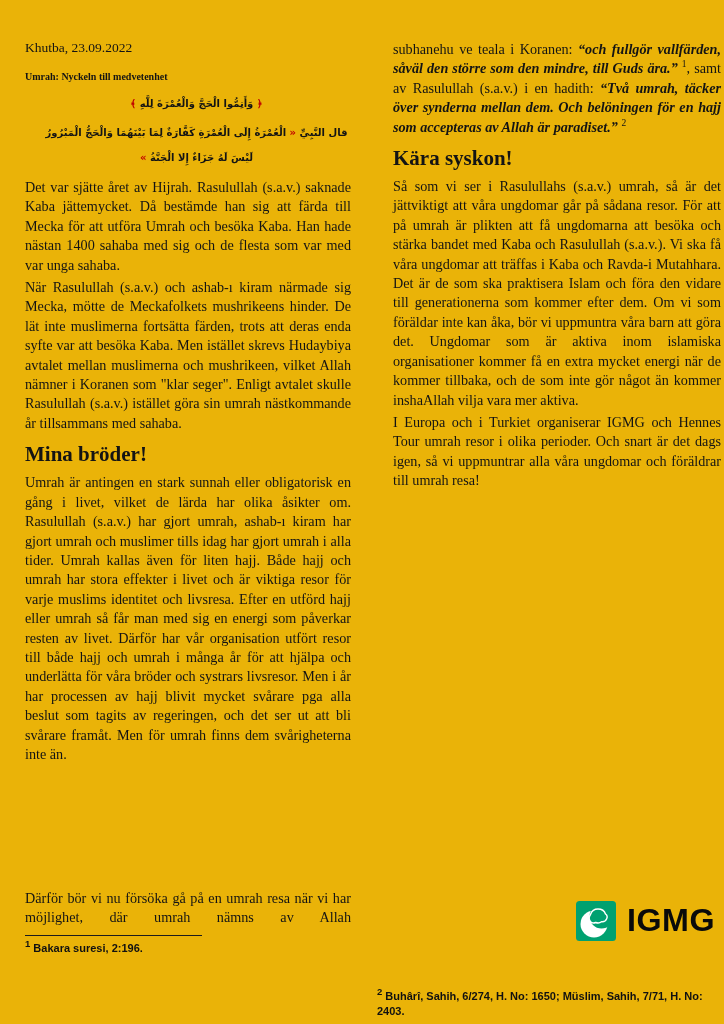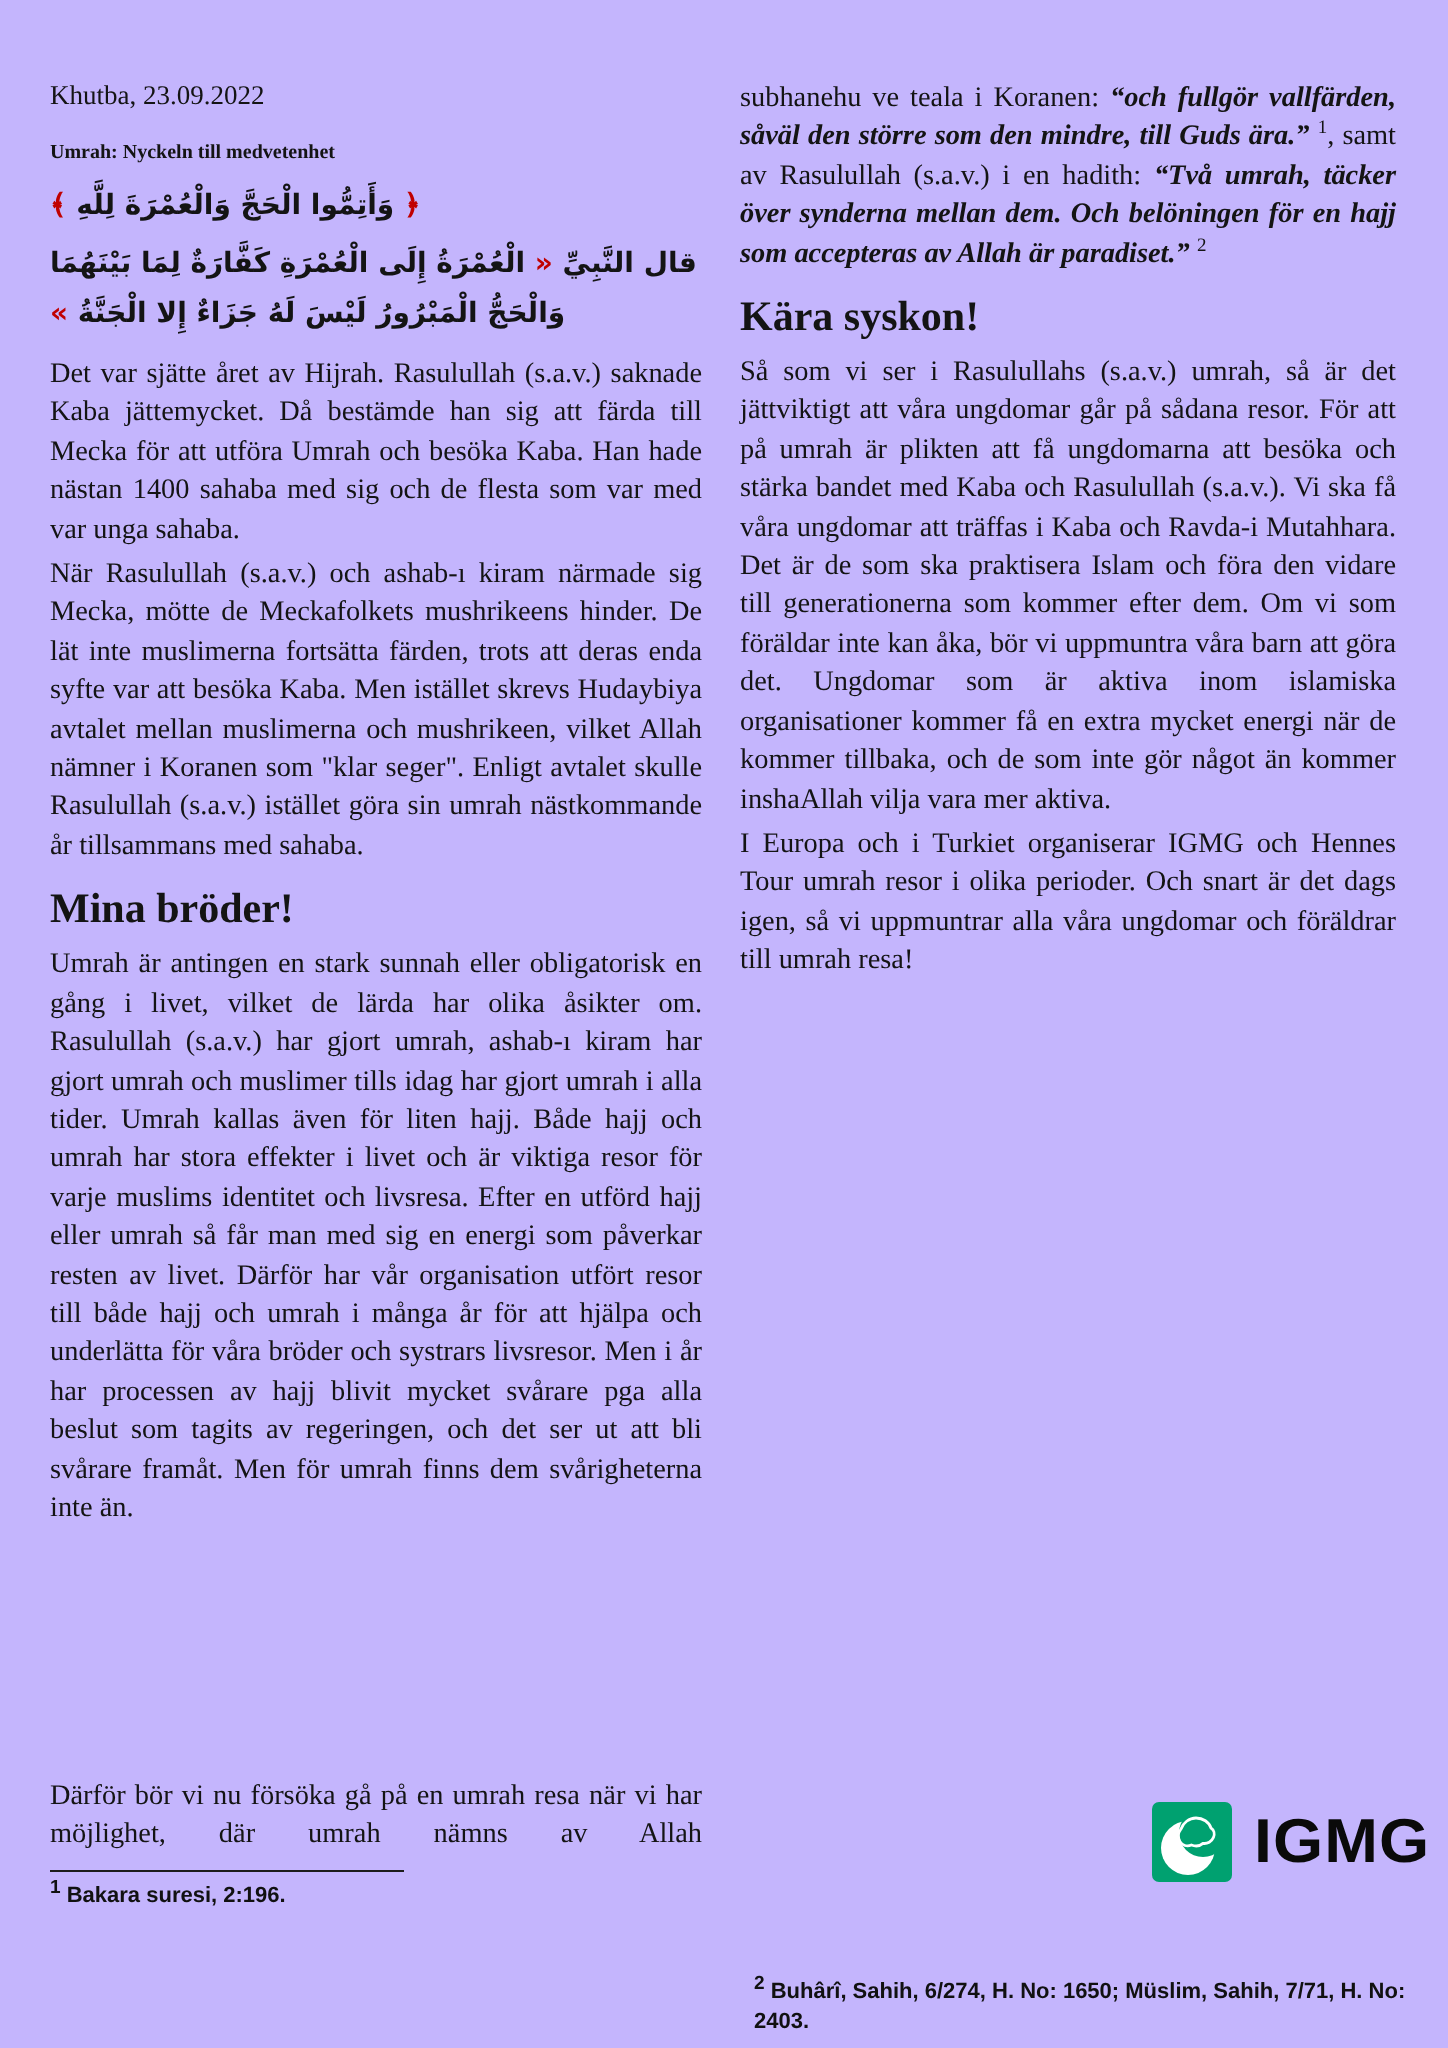--- a/index.html
+++ b/index.html
@@ -1,31 +1,31 @@
 <!DOCTYPE html>
 <html lang="sv"><head>
 <meta charset="utf-8">
 <style>
   html,body { margin:0; padding:0; background:#ffffff; }
   .page {
-    position:relative; width:724px; height:1024px; background:#c4b5fd;
+    position:relative; width:724px; height:1024px; background:#eab308;
     font-family:"Liberation Serif","DejaVu Serif",serif; color:#141414;
     overflow:hidden;
   }
   .col { position:absolute; top:40px; }
   .col-left  { left:25px;  width:326px; }
-  .col-right { left:370px; width:328px; }
+  .col-right { left:393px; width:328px; }
 
   .date { font-size:13.5px; margin:0 0 15px 0; }
   .doc-title { font-size:10px; font-weight:bold; margin:0 0 9px 0; }
 
   .arabic {
-    direction:rtl; unicode-bidi:isolate; text-align:left;
+    direction:rtl; unicode-bidi:isolate; text-align:center;
     font-family:"DejaVu Sans",sans-serif; font-weight:bold;
-    font-size:14px; line-height:25px; margin:0 0 4px 0;
+    font-size:10px; line-height:25px; margin:0 0 4px 17px;
   }
   .arabic.hadith { margin-bottom:8px; }
   .red { color:#C00000; }
 
   .subhead { font-size:21px; font-weight:bold; margin:9px 0 6px 0; }
   p.body {
     font-size:14.2px; line-height:19.4px; text-align:justify;
     margin:0 0 3px 0;
   }
   p.body.continues { text-align-last:justify; }

